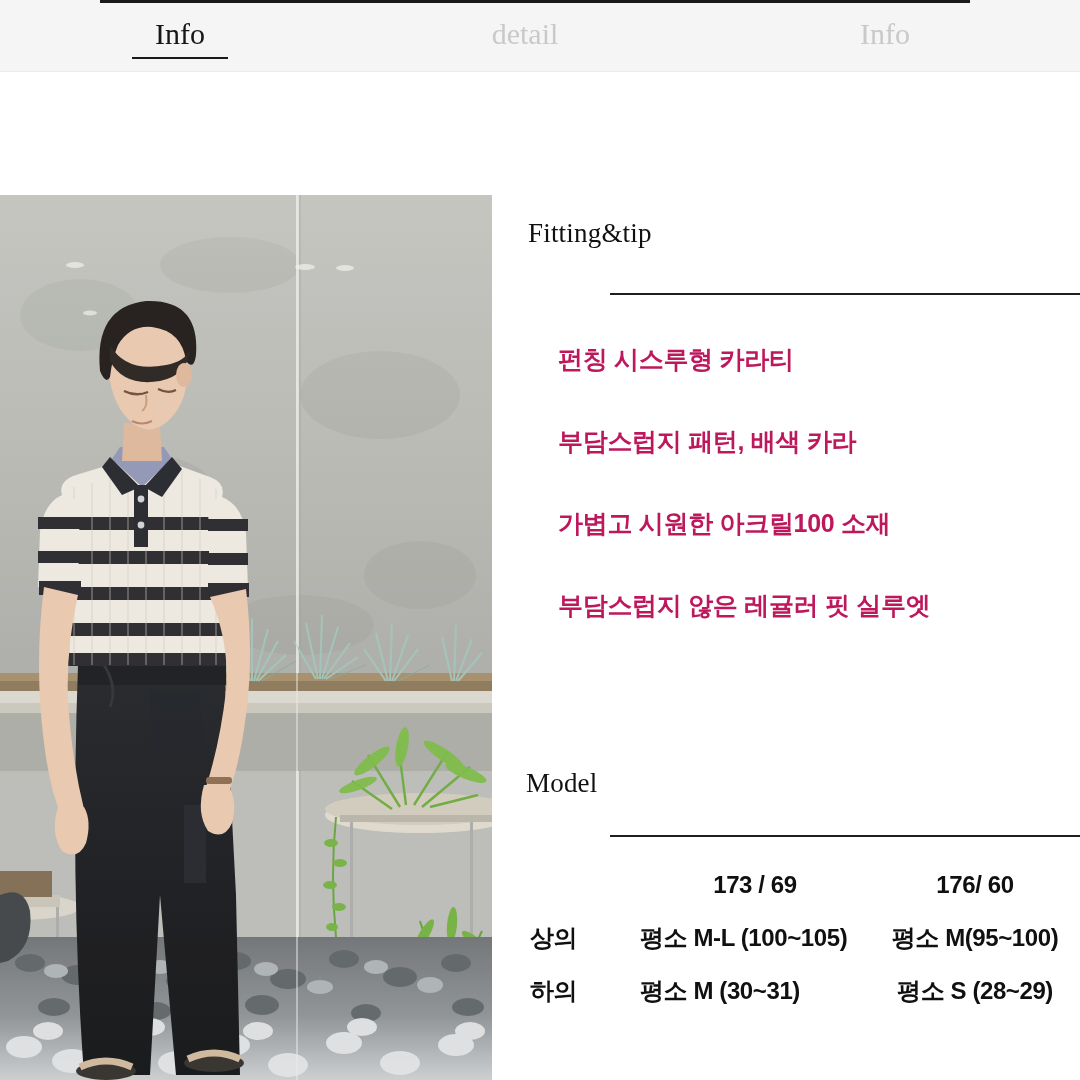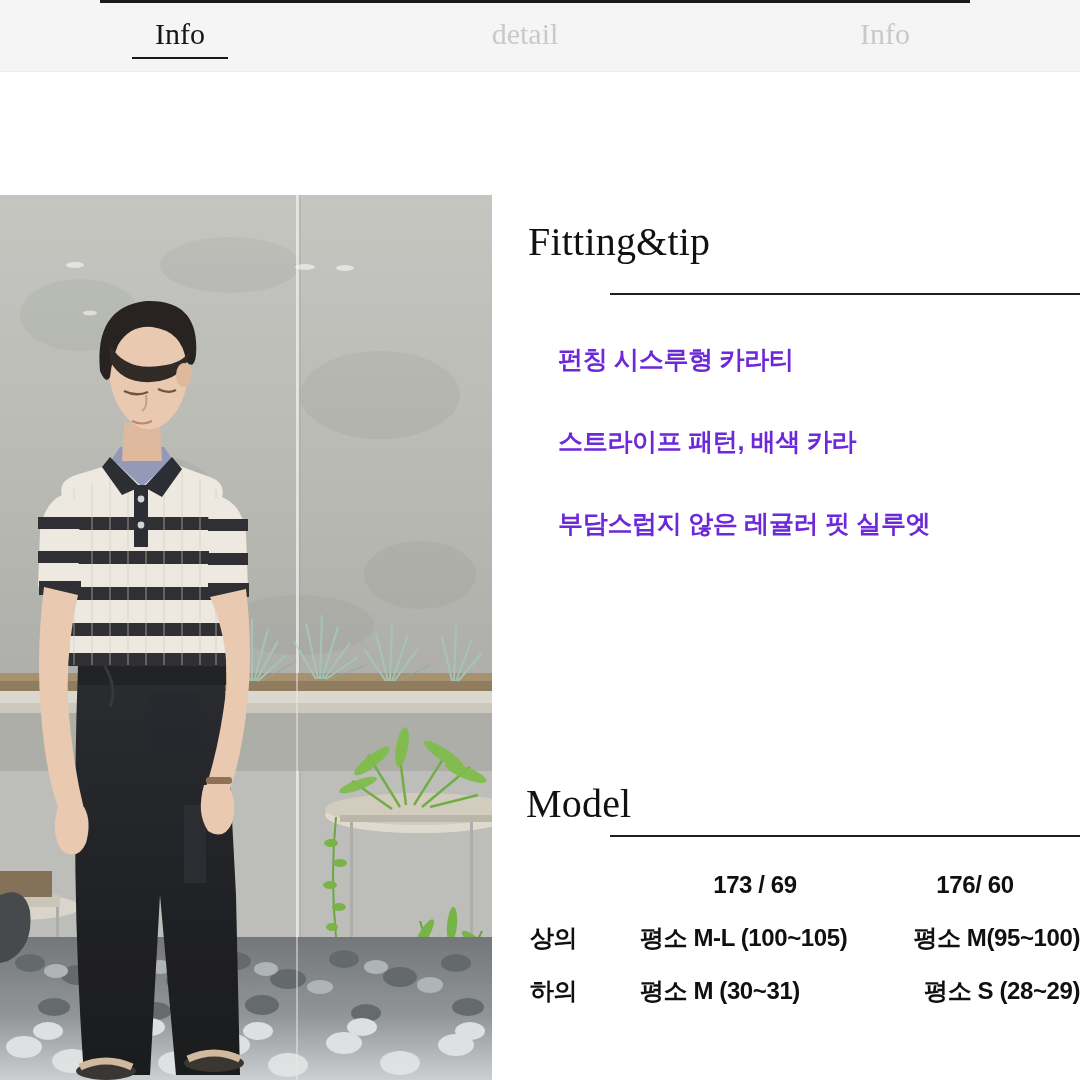--- a/index.html
+++ b/index.html
@@ -57,56 +57,56 @@
   }
   .photo svg { display:block; width:492px; height:885px; }
 
   
   .content {
     position:absolute; left:500px; top:180px;
     width:580px; height:900px;
   }
   .sec-heading {
     font-family:"Liberation Serif","DejaVu Serif", serif;
-    font-size:40px; color:#111; letter-spacing:.2px;
+    font-size:27px; color:#111; letter-spacing:.2px;
   }
   .rule {
     height:2px; background:#1f1f1f;
   }
 
   
   .fitting-title { position:absolute; left:28px; top:38px; }
   .fitting-rule  { position:absolute; left:110px; top:113px; width:470px; }
 
   .bullets { position:absolute; left:58px; top:163px; width:520px; }
   .bullet {
-    font-size:25px; font-weight:bold; color:#6d28d9;
+    font-size:25px; font-weight:bold; color:#be185d;
     letter-spacing:-0.3px;
     margin-bottom:49px;
     white-space:nowrap;
   }
   .bullet:last-child { margin-bottom:8px; }
 
   
-  .model-title { position:absolute; left:26px; top:600px; }
+  .model-title { position:absolute; left:26px; top:588px; }
   .model-rule  { position:absolute; left:110px; top:655px; width:470px; }
 
   .model-table {
     position:absolute; left:30px; top:678px;
     width:550px;
     border-collapse:collapse;
   }
   .model-table td, .model-table th {
     font-size:24px; font-weight:bold; color:#101010;
     padding:0; height:53px; vertical-align:middle;
     letter-spacing:-0.4px; white-space:nowrap;
   }
   .col-label { width:110px; text-align:left; padding-left:8px; }
   .col-a { width:230px; text-align:left; padding-left:8px;margin-left:48px; }
-  .col-b { width:210px; text-align:right; padding-left:5px; }
+  .col-b { width:210px; text-align:center; padding-left:5px; }
   .hdr-a, .hdr-b { font-weight:bold; }
   .hdr-a { text-align:center; padding-right:38px; }
   .hdr-b { text-align:center; padding-right:52px; }
 </style>
 </head>
 <body>
 
 <div class="page">
 
   <div class="tabbar">
@@ -398,21 +398,22 @@
     </svg>
   </div>
 
   <div class="content">
 
     <div class="sec-heading fitting-title">Fitting&amp;tip</div>
     <div class="rule fitting-rule"></div>
 
     <div class="bullets">
       <div class="bullet">펀칭 시스루형 카라티</div>
-      <div class="bullet">스트라이프 패턴, 배색 카라</div>
+      <div class="bullet">부담스럽지 패턴, 배색 카라</div>
+      <div class="bullet">가볍고 시원한 아크릴100 소재</div>
       <div class="bullet">부담스럽지 않은 레귤러 핏 실루엣</div>
     </div>
 
     <div class="sec-heading model-title">Model</div>
     <div class="rule model-rule"></div>
 
     <table class="model-table">
       <tbody>
           <tr>
         <th class="col-label"></th>

